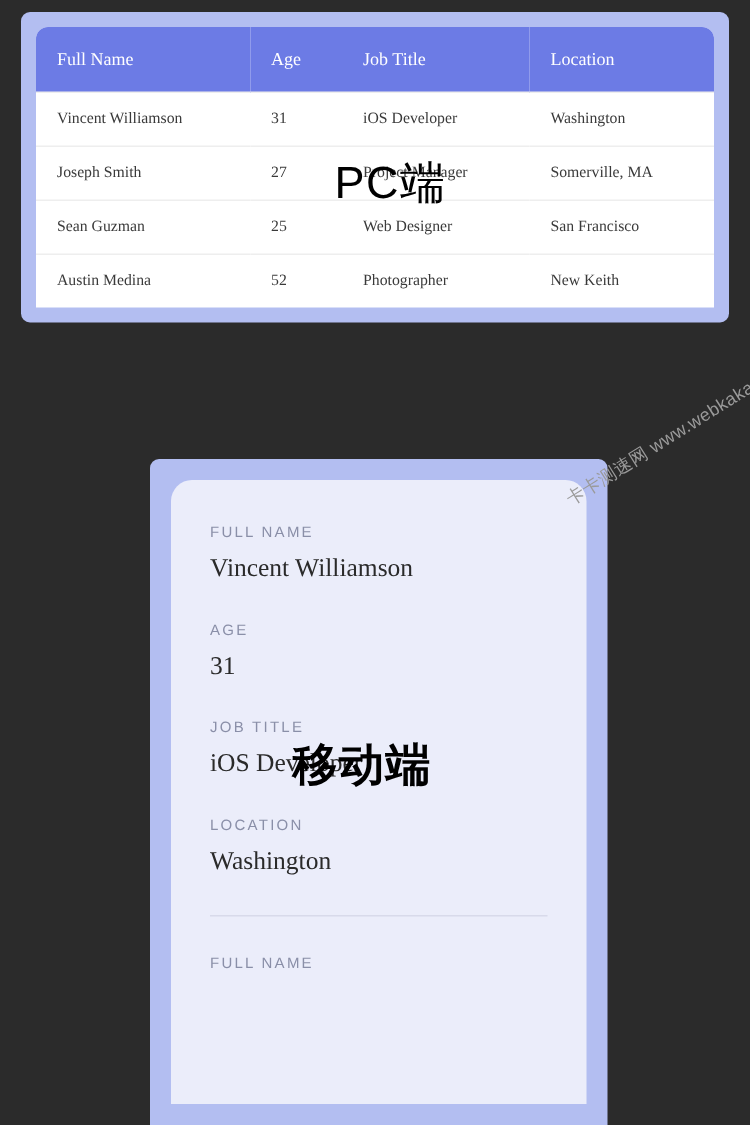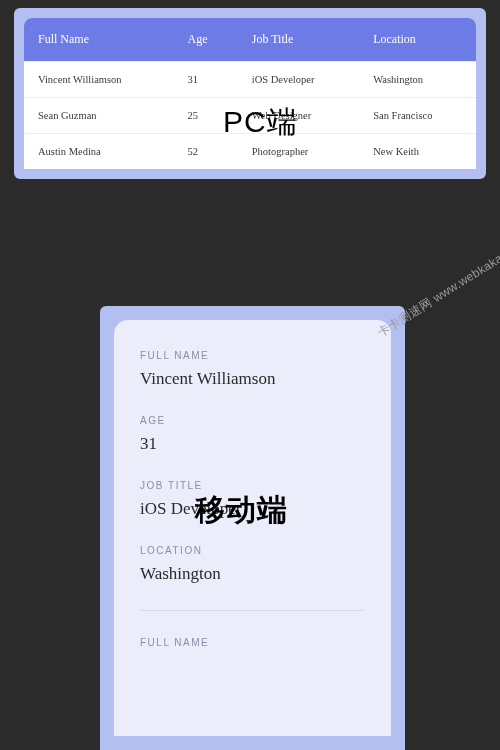--- a/index.html
+++ b/index.html
@@ -126,20 +126,26 @@
       </tr>
     </thead>
     <tbody>
       <tr>
         <td>Vincent Williamson</td>
         <td>31</td>
         <td>iOS Developer</td>
         <td>Washington</td>
       </tr>
       <tr>
+        <td>Joseph Smith</td>
+        <td>27</td>
+        <td>Project Manager</td>
+        <td>Somerville, MA</td>
+      </tr>
+      <tr>
         <td>Sean Guzman</td>
         <td>25</td>
         <td>Web Designer</td>
         <td>San Francisco</td>
       </tr>
       <tr>
         <td>Austin Medina</td>
         <td>52</td>
         <td>Photographer</td>
         <td>New Keith</td>

